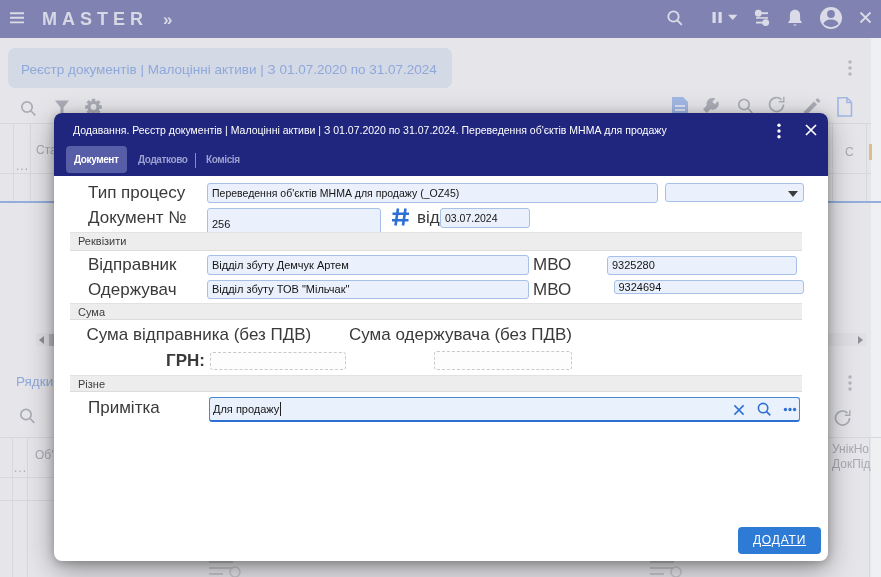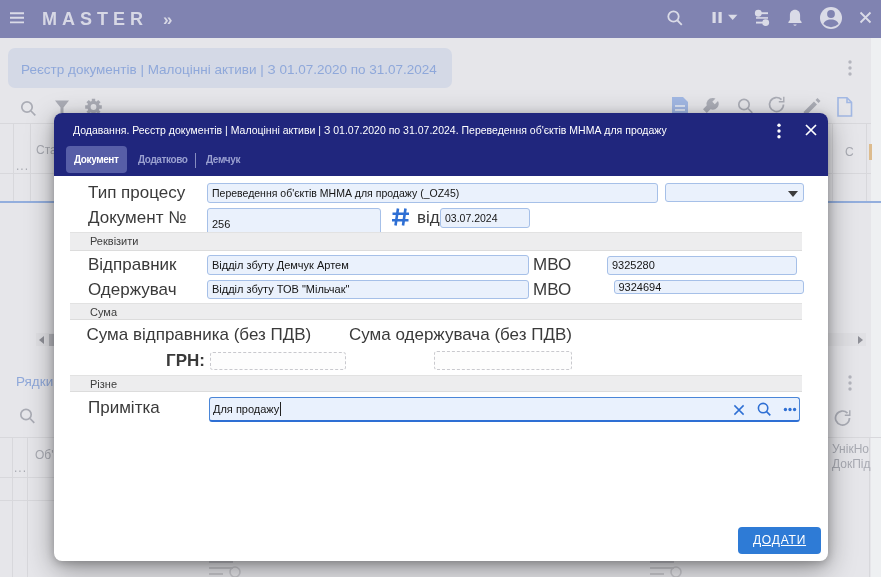--- a/index.html
+++ b/index.html
@@ -18,21 +18,21 @@
            box-shadow:0 8px 28px rgba(0,0,0,.38), 0 2px 8px rgba(0,0,0,.22); }
   #mhead { left:0; top:0; width:774px; height:63px; background:#20267d; border-radius:8px 8px 0 0;padding-left:32px; }
   #mtitle { left:19px; top:6.5px; line-height:20px; font-size:10.5px; color:#fff; white-space:nowrap; }
   #tabpill { left:12px; top:33px; width:61px; height:27px; background:#575ea7; border-radius:4px; }
   .tabtx { position:absolute; top:41px; font-size:10px; letter-spacing:-0.4px; line-height:11px; font-weight:bold; white-space:nowrap; }
   
   .lbl { position:absolute; font-size:17px; line-height:20px; color:#3a3a3a; white-space:nowrap; }
   .inp { position:absolute; background:#eaf1fc; border:1px solid #a6c0e8; border-radius:3px;
          font-size:11px; color:#141414; padding-left:4px; display:flex; align-items:center; }
   .sect { position:absolute; left:16px; width:732px; background:#ededee; border-top:1px solid #e2e2e2;
-          border-bottom:1px solid #dcdcdc; font-size:11px; color:#3d3d3d; padding-left:20px;
+          border-bottom:1px solid #dcdcdc; font-size:11px; color:#3d3d3d; padding-left:8px;
           display:flex; align-items:center; }
   .dashed { position:absolute; border:1px dashed #c9c9ce; border-radius:3px; background:#fdfdfd; }
   #addbtn { left:684px; top:414px; width:83px; height:26.5px; background:#2e7bd6; border-radius:4px;
             color:#fff; font-size:12px; letter-spacing:.8px; display:flex; align-items:center; justify-content:center;text-decoration:underline; }
 </style>
 </head>
 <body>
 
 <div id="topbar" class="abs">
   <svg class="tb-ico" style="left:0;top:0" width="881" height="38" viewBox="0 0 881 38">
@@ -197,21 +197,21 @@
     </svg>
     <svg class="abs" style="left:750px;top:9.5px" width="14" height="14" viewBox="0 0 14 14">
       <g stroke="#fff" stroke-width="1.7" fill="none">
           <path d="M2 2l10 10M12 2L2 12"></path>
         </g>
     </svg>
     <div id="tabpill" class="abs"></div>
     <div class="tabtx abs" style="left:20px;color:#fff">Документ</div>
     <div class="tabtx abs" style="left:84px;color:#9aa0d0">Додатково</div>
     <div class="abs" style="left:141px;top:40px;width:1px;height:15px;background:#868cc0"></div>
-    <div class="tabtx abs" style="left:152px;color:#9aa0d0">Демчук</div>
+    <div class="tabtx abs" style="left:152px;color:#9aa0d0">Комісія</div>
   </div>
 
   <div class="lbl" style="left:34px;top:69.5px">Тип процесу</div>
   <div class="inp" style="left:153px;top:69.5px;width:451px;height:20px;font-size:10.5px">Переведення об'єктів МНМА для продажу (_OZ45)</div>
   <div class="inp" style="left:611px;top:70px;width:139px;height:19px"></div>
   <svg class="abs" style="left:734px;top:78px" width="10" height="6" viewBox="0 0 10 6">
       <path d="M0 0h10L5 6z" fill="#3c3c3c"></path>
     </svg>
 
   <div class="lbl" style="left:34px;top:94.5px">Документ №</div>

